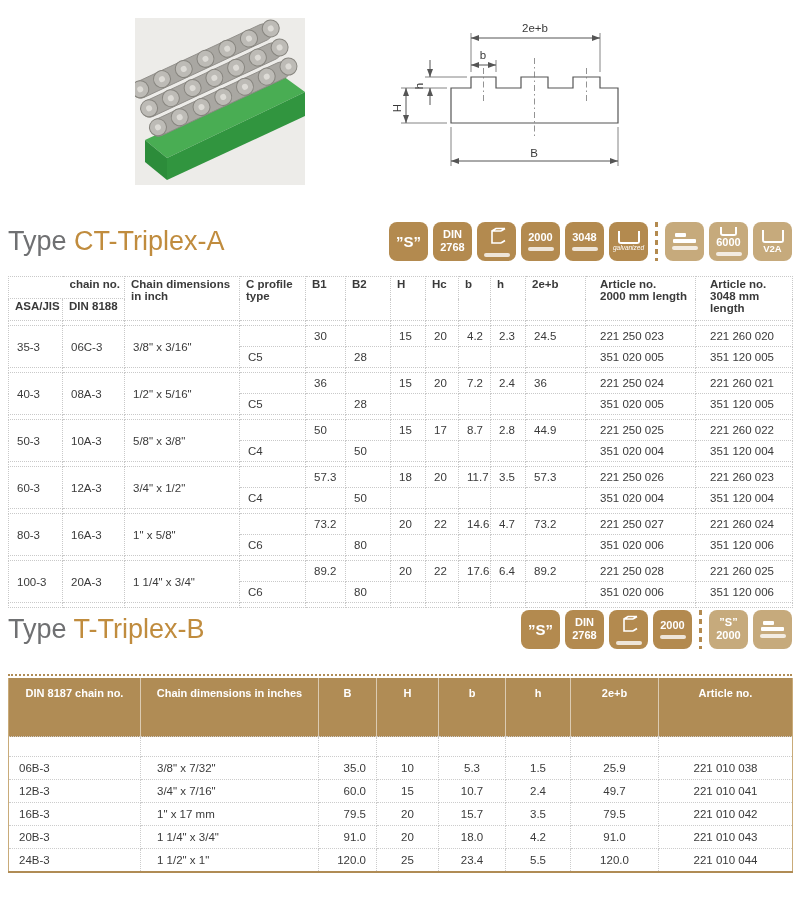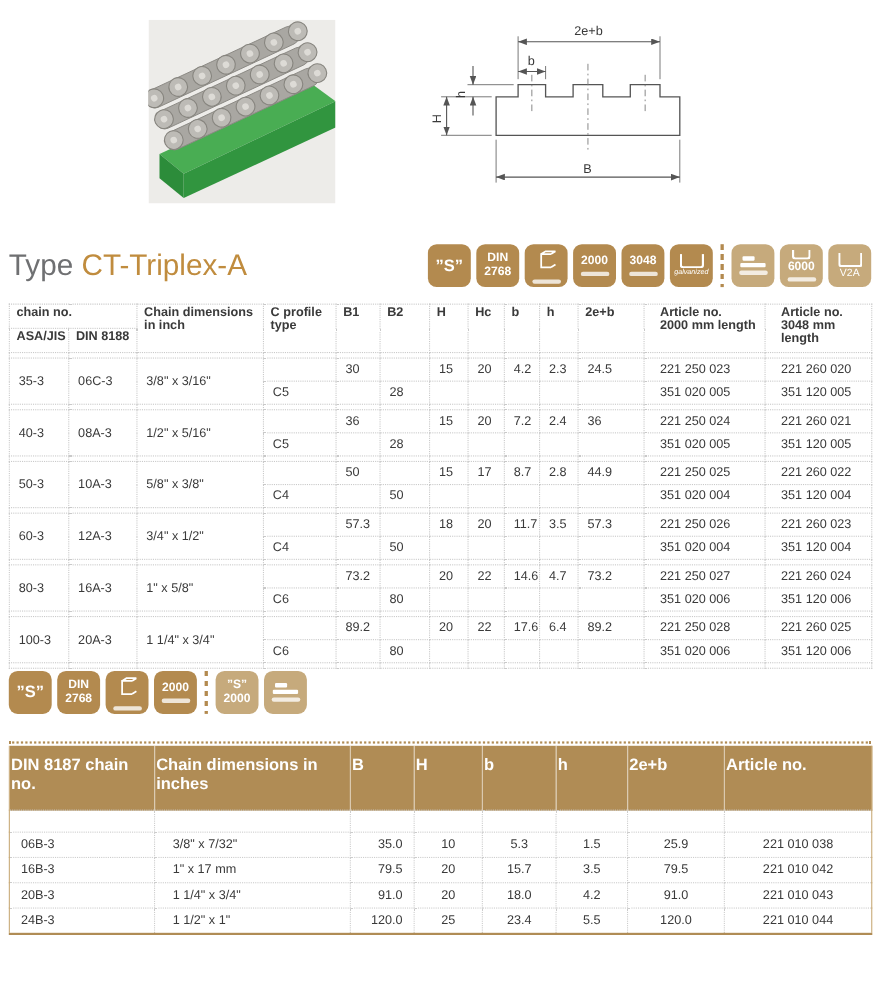--- a/index.html
+++ b/index.html
@@ -15,46 +15,46 @@
   .t-gold{color:#c08c3e;}
   
   .badges{display:flex;gap:5px;align-items:center;}
   .badge{width:39px;height:39px;border-radius:8px;display:flex;flex-direction:column;
          align-items:center;justify-content:center;gap:1px;color:#fff;flex:0 0 auto;}
   .badge.dark{background:#b38a4f;}
   .badge.light{background:#c6aa7c;}
   .bl{font-weight:bold;font-size:11px;line-height:1.05;white-space:nowrap;}
   .bl.big{font-size:15px;}
   .bcap{font-size:6.5px;font-style:italic;line-height:1;}
-  .bcap.bold{font-size:9.5px;font-weight:normal;font-style:normal;}
+  .bcap.bold{font-size:9.5px;font-weight:bold;font-style:normal;}
   .fine{width:26px;height:4px;border-radius:2px;background:rgba(255,255,255,.78);margin-top:2px;}
   .bracket{width:18px;height:11px;border:2px solid #fff;border-top:none;border-radius:0 0 3px 3px;}
   .bracket.sm{width:13px;height:7px;border-width:2px;}
   .badge-sep{width:3px;height:39px;margin:0 2px;flex:0 0 auto;
              background:repeating-linear-gradient(to bottom,#b38a4f 0 5px,transparent 5px 9px);}
   .icn{display:flex;flex-direction:column;gap:2.5px;width:26px;align-items:center;}
   .lbar{height:3.5px;background:#fff;border-radius:1px;display:block;}
   
   #t1{position:absolute;left:8px;top:276px;width:784px;border-collapse:collapse;table-layout:fixed;}
   #t1 th,#t1 td{border:1px dotted #c9c9c9;font-size:11.5px;color:#3a3a3a;
                 padding:1px 4px;overflow:hidden;white-space:nowrap;}
   #t1 th{font-weight:bold;text-align:left;vertical-align:top;padding-left:6px;height:19px;}
-  #t1 th.center{text-align:left;margin-top:42px;}
+  #t1 th.center{text-align:right;margin-top:42px;}
   #t1 th.pre{white-space:pre-line;}
   #t1 td{height:18px;padding-left:8px;}
   #t1 td.span2{vertical-align:middle;}
   #t1 .art{padding-left:14px;}
   #t1 th.art{padding-left:14px;}
   #t1 tr.spacer td{height:4px;padding:0;}
   
   #t2wrap{position:absolute;left:8px;top:674px;width:784px;border-top:2px dotted #b08c55;padding-top:2px;}
   #t2{width:784px;border-collapse:collapse;table-layout:fixed;
       border-left:1px solid #c9ab79;border-right:1px solid #c9ab79;border-bottom:2px solid #b08c55;}
-  #t2 thead th{background:#b08c55;color:#fff;font-size:15px;font-weight:bold;height:48px;
-               vertical-align:top;padding-top:9px;text-align:left;border-left:1px solid rgba(255,255,255,.55);}
+  #t2 thead th{background:#b08c55;color:#fff;font-size:11px;font-weight:bold;height:48px;
+               vertical-align:top;padding-top:9px;text-align:center;border-left:1px solid rgba(255,255,255,.55);}
   #t2 thead th:first-child{border-left:none;}
   #t2 tbody td{border:1px dotted #cccccc;font-size:11.5px;height:20px;white-space:nowrap;overflow:hidden;}
   #t2 tr.gap td{height:17px;}
   #t2 .l{text-align:left;padding-left:10px;}
   #t2 .l2{text-align:left;padding-left:16px;}
   #t2 .r{text-align:right;padding-right:10px;margin-top:25px;}
   #t2 .c{text-align:center;}
   svg text{font-family:"Liberation Sans", sans-serif;}
 </style>
 </head>
@@ -520,20 +520,21 @@
           <td></td>
           <td></td>
           <td></td>
           <td></td>
           <td></td>
         </tr>
       </tbody>
   </table>
 
   <div class="sh" style="top:610px;">
+    <h1><span class="t-gray">Type</span> <span class="t-gold">T-Triplex-B</span></h1>
     <div class="badges" id="badges2">
         <div class="badge dark">
           <div class="bl big">”S”</div>
         </div>
         <div class="badge dark">
           <div class="bl">DIN</div>
           <div class="bl">2768</div>
         </div>
         <div class="badge dark">
           <span><svg width="24" height="20" viewBox="0 0 24 20">
@@ -597,20 +598,30 @@
           </tr>
           <tr class="drow">
             <td class="l">06B-3</td>
             <td class="l2">3/8" x 7/32"</td>
             <td class="r">35.0</td>
             <td class="c">10</td>
             <td class="c">5.3</td>
             <td class="c">1.5</td>
             <td class="c">25.9</td>
             <td class="c">221 010 038</td>
+          </tr>
+          <tr class="drow">
+            <td class="l">12B-3</td>
+            <td class="l2">3/4" x 7/16"</td>
+            <td class="r">60.0</td>
+            <td class="c">15</td>
+            <td class="c">10.7</td>
+            <td class="c">2.4</td>
+            <td class="c">49.7</td>
+            <td class="c">221 010 041</td>
           </tr>
           <tr class="drow">
             <td class="l">16B-3</td>
             <td class="l2">1" x 17 mm</td>
             <td class="r">79.5</td>
             <td class="c">20</td>
             <td class="c">15.7</td>
             <td class="c">3.5</td>
             <td class="c">79.5</td>
             <td class="c">221 010 042</td>

